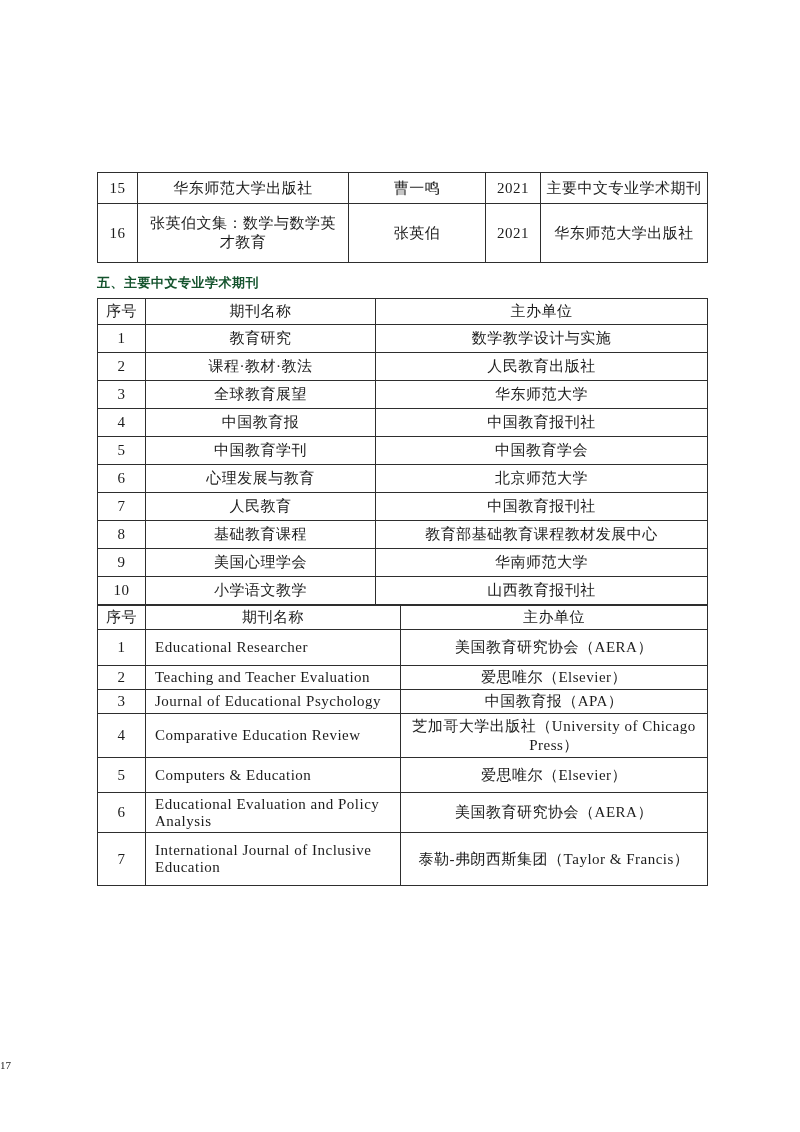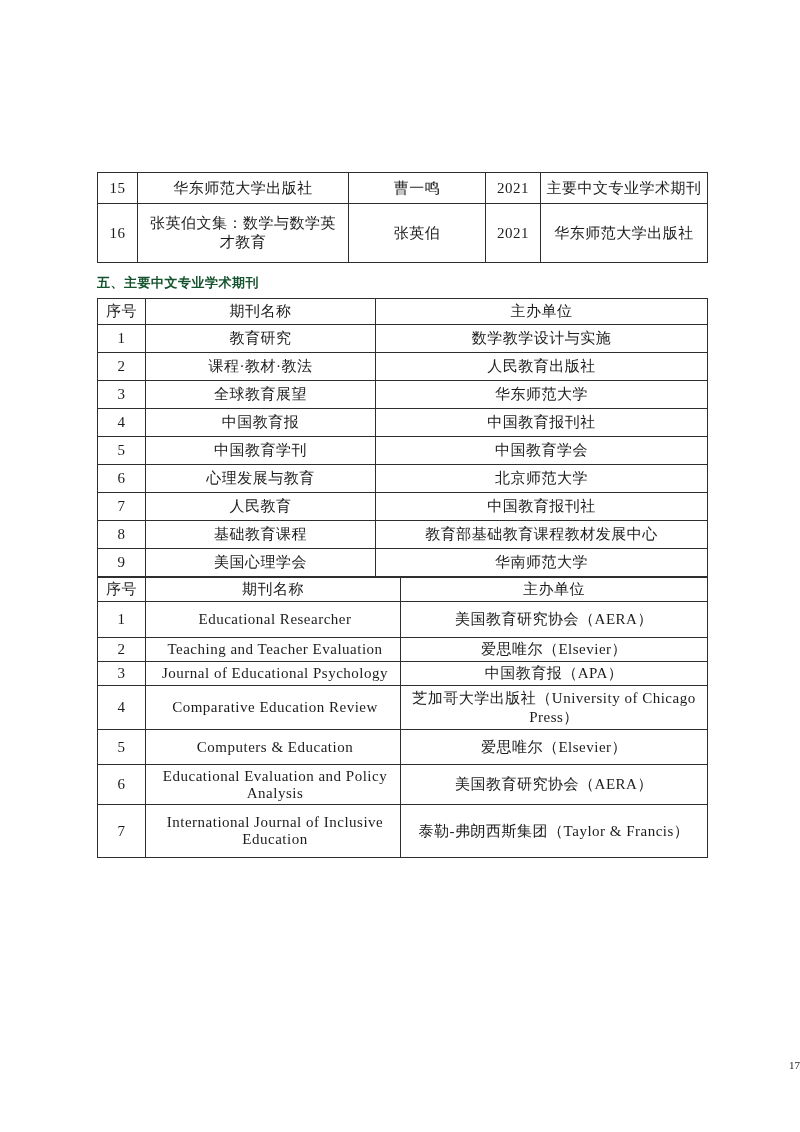--- a/index.html
+++ b/index.html
@@ -39,21 +39,21 @@
   
   .table-book tr:nth-child(1) td { height: 31px; }
   .table-book tr:nth-child(2) td { height: 59px; }
 
   
   .table-cn thead th { height: 26px; }
   .table-cn tbody td { height: 28px; }
 
   
   .table-en thead th { height: 22px; }
-  .table-en td.col-name { text-align: center; padding-left: 9px; }
+  .table-en td.col-name { text-align: left; padding-left: 9px; }
   .table-en tbody tr:nth-child(1) td { height: 36px; }
   .table-en tbody tr:nth-child(2) td { height: 22px; }
   .table-en tbody tr:nth-child(3) td { height: 21px; }
   .table-en tbody tr:nth-child(4) td { height: 44px; }
   .table-en tbody tr:nth-child(5) td { height: 35px; }
   .table-en tbody tr:nth-child(6) td { height: 40px; }
   .table-en tbody tr:nth-child(7) td { height: 53px; }
 
   .section-heading {
     font-size: 13px;
@@ -63,21 +63,21 @@
     margin: 9px 0 4px 0;
     line-height: 22px;
   }
   .section-heading.second { margin-top: 14px; }
 
   .page-number {
     position: absolute;
     left: 0;
     right: 0;
     top: 1023px;
-    text-align: right;
+    text-align: left;
     font-size: 11px;
     color: #1c1c1c;
   }
 </style>
 </head>
 <body>
 
 <div class="page">
   <div class="content">
 
@@ -161,20 +161,25 @@
           <tr>
             <td class="col-no">8</td>
             <td class="col-name">基础教育课程</td>
             <td class="col-org">教育部基础教育课程教材发展中心</td>
           </tr>
           <tr>
             <td class="col-no">9</td>
             <td class="col-name">美国心理学会</td>
             <td class="col-org">华南师范大学</td>
           </tr>
+          <tr>
+            <td class="col-no">10</td>
+            <td class="col-name">小学语文教学</td>
+            <td class="col-org">山西教育报刊社</td>
+          </tr>
         </tbody>
     </table>
 
 
     <table class="table-en">
       <colgroup>
         <col style="width:48px">
           <col style="width:255px">
           <col style="width:307px">
       </colgroup>

